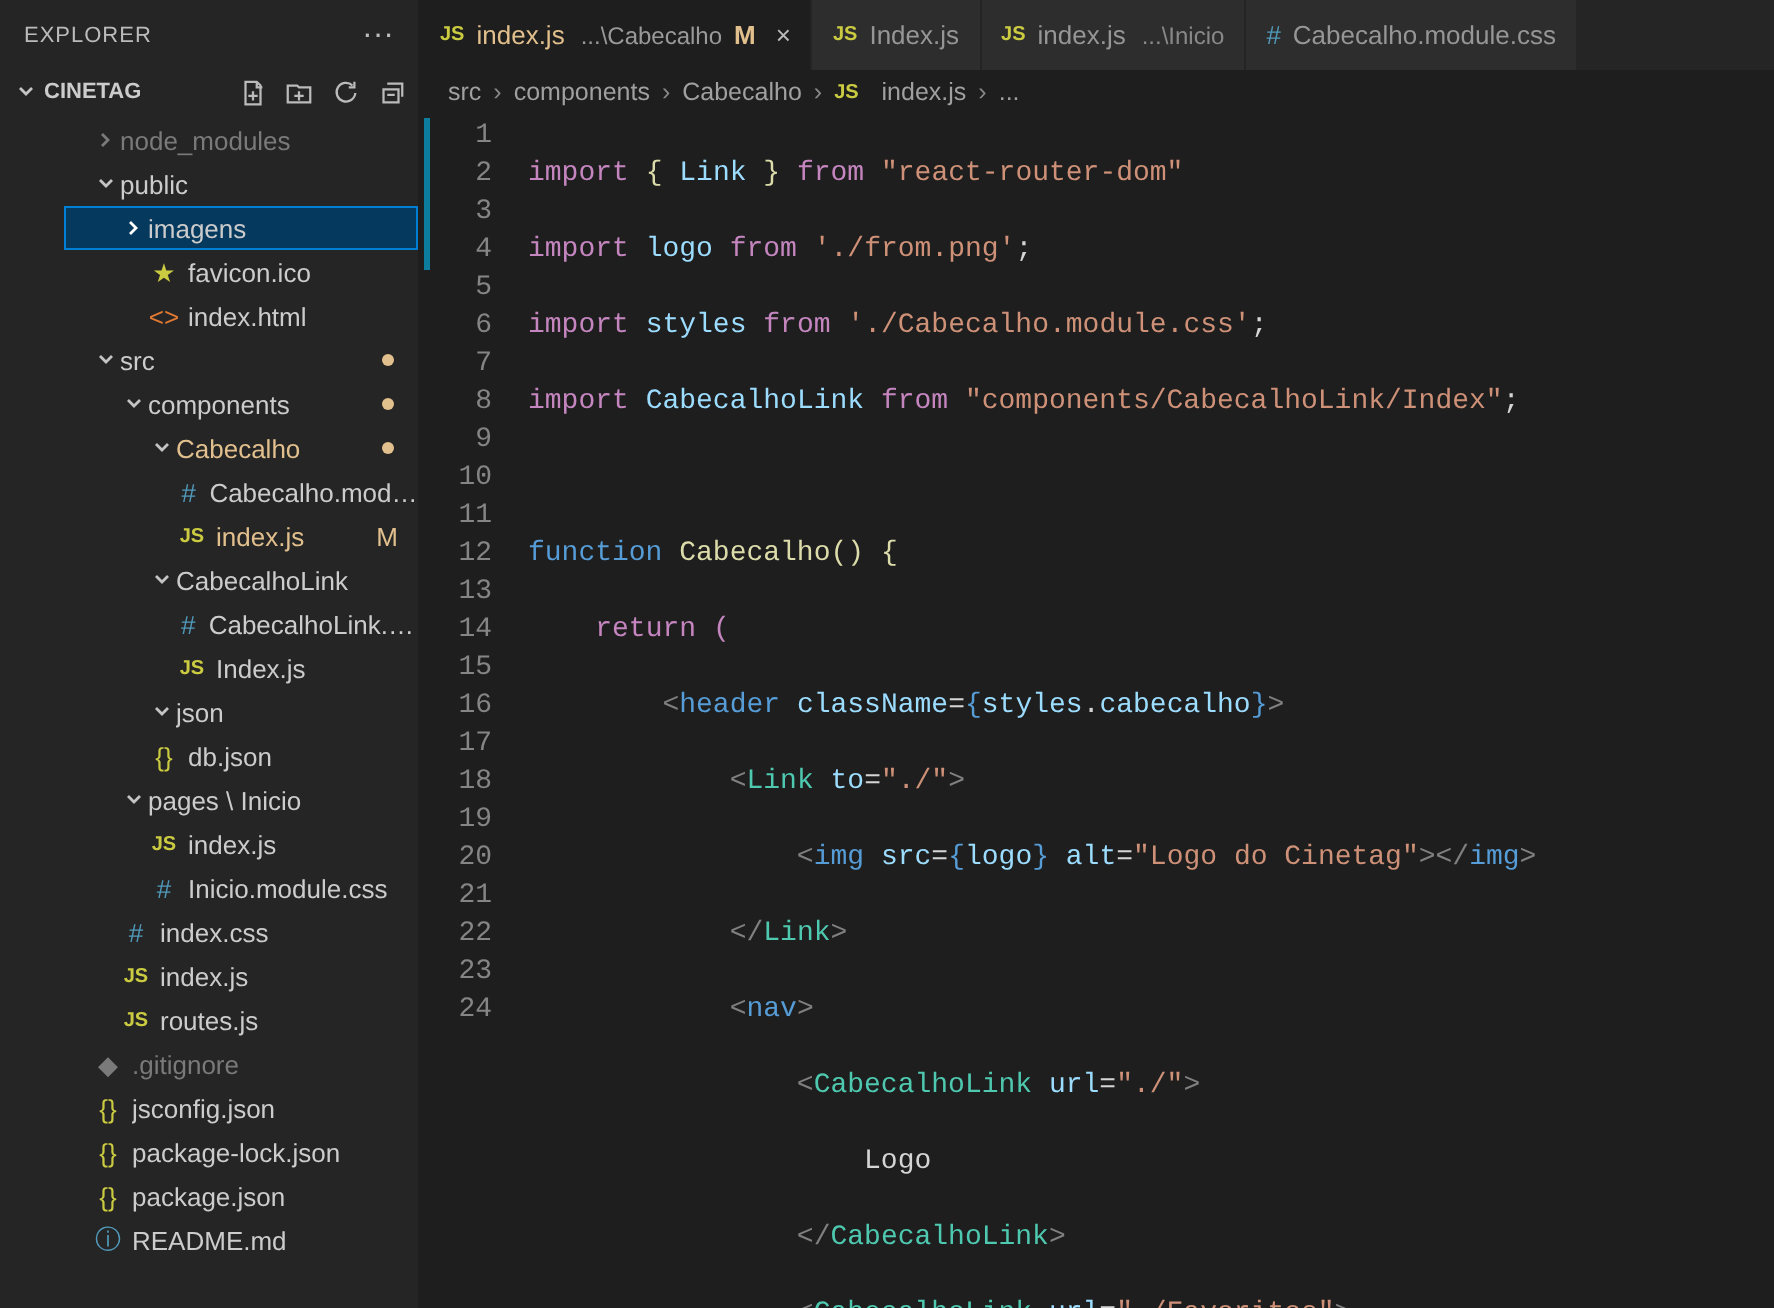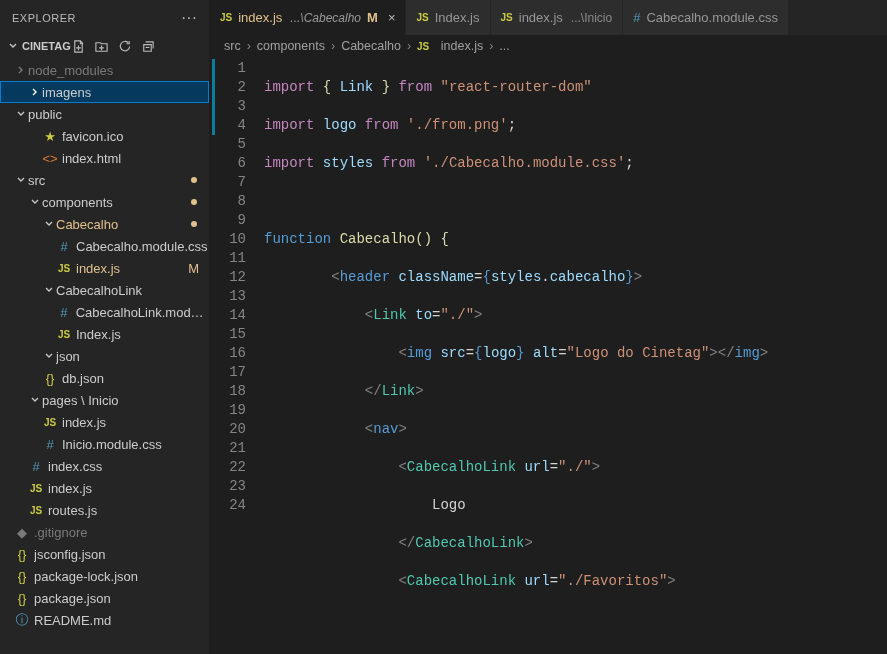--- a/index.html
+++ b/index.html
@@ -35,28 +35,28 @@
 .dots {
   color: #bbbbbb;
   font-size: 16px;
   cursor: pointer;
 }
 .project-header {
   height: 22px;
   display: flex;
   align-items: center;
   padding: 0 6px;
-  justify-content: flex-start;
+  justify-content: space-between;
   cursor: pointer;
 }
 .project-left { display: flex; align-items: center; gap: 2px; }
 .project-name { font-weight: 600; font-size: 11px; color: #cccccc; }
 .project-actions { display: flex; gap: 8px; color: #bbbbbb; }
 .project-actions svg { width: 15px; height: 15px; }
-.tree { flex: 1; overflow-y: auto; padding-top: 2px; }
+.tree { flex: 1; overflow-y: auto; padding-top: 2px; margin-left: 32px; }
 .tree-item {
   height: 22px;
   display: flex;
   align-items: center;
   cursor: pointer;
   white-space: nowrap;
   overflow: hidden;
 }
 .tree-item.selected { background: #05395e; outline: 1px solid #007fd4; outline-offset: -1px; }
 .tree-label { overflow: hidden; text-overflow: ellipsis; }
@@ -109,21 +109,21 @@
   gap: 6px;
   cursor: pointer;
   font-size: 13px;
   color: #969696;
   min-width: 0;
 }
 .tab.active { background: #1e1e1e; color: #ffffff; }
 .tab.modified .tab-title { color: #e2c08d; }
 .tab.active.modified .tab-title { color: #e2c08d; }
 .tab .tab-path { color: #888; font-size: 12px; margin-left: 2px; }
-.tab.active .tab-path { color: #999; font-style: italic; }
+.tab.active .tab-path { color: #999; }
 .tab-close { margin-left: 4px; color: #bbb; }
 .tab-mod { font-weight: 600; color: #e2c08d; }
 .tab-icon-js { color: #cbcb41; font-weight: 700; font-size: 10px; }
 .tab-icon-css { color: #519aba; }
 .breadcrumb {
   height: 22px;
   display: flex;
   align-items: center;
   padding: 0 14px;
   gap: 6px;
@@ -218,35 +218,35 @@
 
   <div class="tree">
     <div class="tree-item dimmed" style="padding-left:14px">
       <span class="chev">
           <svg width="12" height="12" viewBox="0 0 12 12">
             <path d="M4 3l3 3-3 3" stroke="#7a7a7a" stroke-width="1.4" fill="none"></path>
           </svg>
         </span>
       <span class="tree-label">node_modules</span>
     </div>
+    <div class="tree-item" style="padding-left:14px">
+      <span class="chev">
+          <svg width="12" height="12" viewBox="0 0 12 12">
+            <path d="M3 4l3 3 3-3" stroke="#c5c5c5" stroke-width="1.4" fill="none"></path>
+          </svg>
+        </span>
+      <span class="tree-label">public</span>
+    </div>
     <div class="tree-item selected" style="padding-left:28px">
       <span class="chev">
           <svg width="12" height="12" viewBox="0 0 12 12">
             <path d="M4 3l3 3-3 3" stroke="#fff" stroke-width="1.4" fill="none"></path>
           </svg>
         </span>
       <span class="tree-label">imagens</span>
-    </div>
-    <div class="tree-item" style="padding-left:14px">
-      <span class="chev">
-          <svg width="12" height="12" viewBox="0 0 12 12">
-            <path d="M3 4l3 3 3-3" stroke="#c5c5c5" stroke-width="1.4" fill="none"></path>
-          </svg>
-        </span>
-      <span class="tree-label">public</span>
     </div>
     <div class="tree-item" style="padding-left:42px">
       <span class="icon icon-ico">★</span>
       <span class="tree-label">favicon.ico</span>
     </div>
     <div class="tree-item" style="padding-left:42px">
       <span class="icon icon-html">&lt;&gt;</span>
       <span class="tree-label">index.html</span>
     </div>
     <div class="tree-item" style="padding-left:14px">
@@ -425,22 +425,24 @@
         <div class="ln">20</div>
         <div class="ln">21</div>
         <div class="ln">22</div>
         <div class="ln">23</div>
         <div class="ln">24</div>
     </div>
     <div class="code">
 <div class="line"><span class="k-pink">import</span> <span class="k-yellow">{</span> <span class="k-lblue">Link</span> <span class="k-yellow">}</span> <span class="k-pink">from</span> <span class="k-str">"react-router-dom"</span></div>
 <div class="line"><span class="k-pink">import</span> <span class="k-lblue">logo</span> <span class="k-pink">from</span> <span class="k-str">'./from.png'</span>;</div>
 <div class="line"><span class="k-pink">import</span> <span class="k-lblue">styles</span> <span class="k-pink">from</span> <span class="k-str">'./Cabecalho.module.css'</span>;</div>
+<div class="line"><span class="k-pink">import</span> <span class="k-lblue">CabecalhoLink</span> <span class="k-pink">from</span> <span class="k-str">"components/CabecalhoLink/Index"</span>;</div>
 <div class="line"></div>
 <div class="line"><span class="k-blue">function</span> <span class="k-yellow">Cabecalho</span><span class="k-yellow">()</span> <span class="k-yellow">{</span></div>
+<div class="line">    <span class="k-pink">return</span> <span class="k-pink">(</span></div>
 <div class="line">        <span class="k-gray">&lt;</span><span class="k-blue">header</span> <span class="k-lblue">className</span><span class="k-punc">=</span><span class="k-blue">{</span><span class="k-lblue">styles</span><span class="k-punc">.</span><span class="k-lblue">cabecalho</span><span class="k-blue">}</span><span class="k-gray">&gt;</span></div>
 <div class="line">            <span class="k-gray">&lt;</span><span class="k-teal">Link</span> <span class="k-lblue">to</span><span class="k-punc">=</span><span class="k-str">"./"</span><span class="k-gray">&gt;</span></div>
 <div class="line">                <span class="k-gray">&lt;</span><span class="k-blue">img</span> <span class="k-lblue">src</span><span class="k-punc">=</span><span class="k-blue">{</span><span class="k-lblue">logo</span><span class="k-blue">}</span> <span class="k-lblue">alt</span><span class="k-punc">=</span><span class="k-str">"Logo do Cinetag"</span><span class="k-gray">&gt;&lt;/</span><span class="k-blue">img</span><span class="k-gray">&gt;</span></div>
 <div class="line">            <span class="k-gray">&lt;/</span><span class="k-teal">Link</span><span class="k-gray">&gt;</span></div>
 <div class="line">            <span class="k-gray">&lt;</span><span class="k-blue">nav</span><span class="k-gray">&gt;</span></div>
 <div class="line">                <span class="k-gray">&lt;</span><span class="k-teal">CabecalhoLink</span> <span class="k-lblue">url</span><span class="k-punc">=</span><span class="k-str">"./"</span><span class="k-gray">&gt;</span></div>
 <div class="line">                    <span class="k-punc">Logo</span></div>
 <div class="line">                <span class="k-gray">&lt;/</span><span class="k-teal">CabecalhoLink</span><span class="k-gray">&gt;</span></div>
 <div class="line">                <span class="k-gray">&lt;</span><span class="k-teal">CabecalhoLink</span> <span class="k-lblue">url</span><span class="k-punc">=</span><span class="k-str">"./Favoritos"</span><span class="k-gray">&gt;</span></div>
 

